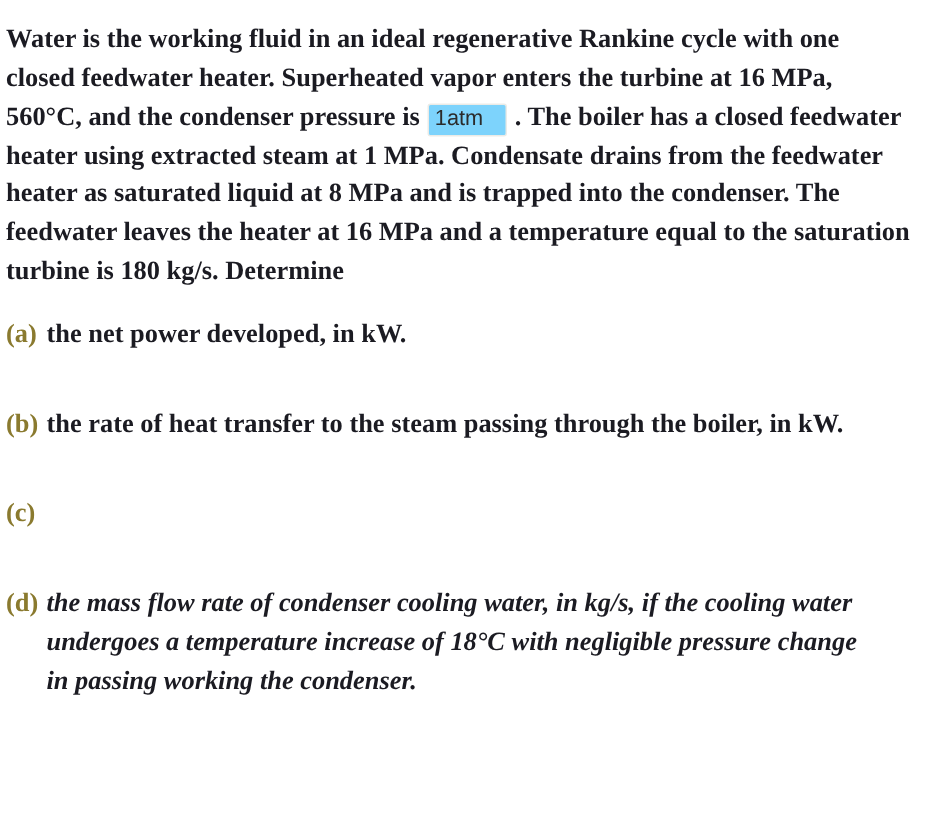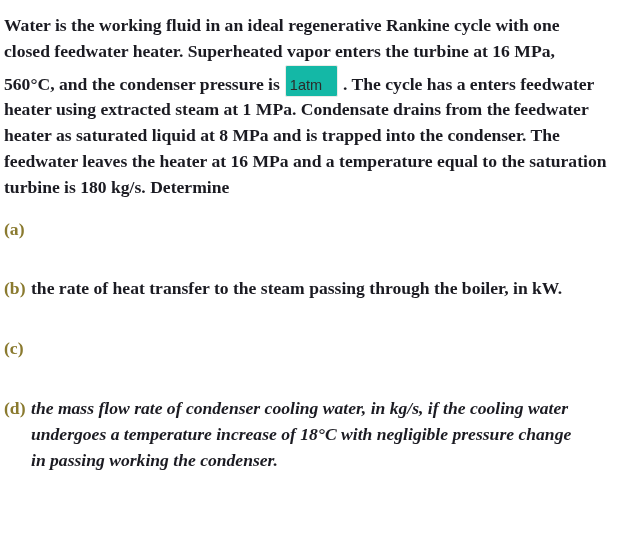--- a/index.html
+++ b/index.html
@@ -25,24 +25,24 @@
     line-height: 25.8px;
     white-space: nowrap;
   }
   .inline-value-box {
     display: inline-block;
     font-family: "Liberation Sans", sans-serif;
     font-weight: 400;
     font-size: 14.5px;
     line-height: 17px;
     color: #2b2b2b;
-    background: #14b8a6;
+    background: #7dd3fc;
     border: 1px solid #ebebe7;
     border-radius: 2px;
-    padding: 11px 15px 2px 4px;
+    padding: 1px 15px 2px 4px;
     margin: 0 5px 0 5px;
     vertical-align: baseline;
   }
   .item {
     display: flex;
     align-items: flex-start;
     margin-top: 34px;
     font-size: 17.6px;
     line-height: 25.8px;
   }
@@ -63,29 +63,30 @@
   }
 </style>
 </head>
 <body>
 
 <div class="page">
 
   <div>
     <div class="intro-line">Water is the working fluid in an ideal regenerative Rankine cycle with one</div>
     <div class="intro-line">closed feedwater heater. Superheated vapor enters the turbine at 16 MPa,</div>
-    <div class="intro-line"><span>560°C, and the condenser pressure is</span><span class="inline-value-box">1atm</span><span>. The cycle has a enters feedwater</span></div>
+    <div class="intro-line"><span>560°C, and the condenser pressure is</span><span class="inline-value-box">1atm</span><span>. The boiler has a closed feedwater</span></div>
     <div class="intro-line">heater using extracted steam at 1 MPa. Condensate drains from the feedwater</div>
     <div class="intro-line">heater as saturated liquid at 8 MPa and is trapped into the condenser. The</div>
     <div class="intro-line">feedwater leaves the heater at 16 MPa and a temperature equal to the saturation</div>
     <div class="intro-line">turbine is 180 kg/s. Determine</div>
   </div>
 
   <div class="item first">
     <span class="item-label">(a)</span>
+    <span class="item-text">the net power developed, in kW.</span>
   </div>
 
   <div class="item">
     <span class="item-label">(b)</span>
     <span class="item-text">the rate of heat transfer to the steam passing through the boiler, in kW.</span>
   </div>
 
   <div class="item">
     <span class="item-label">(c)</span>
   </div>

